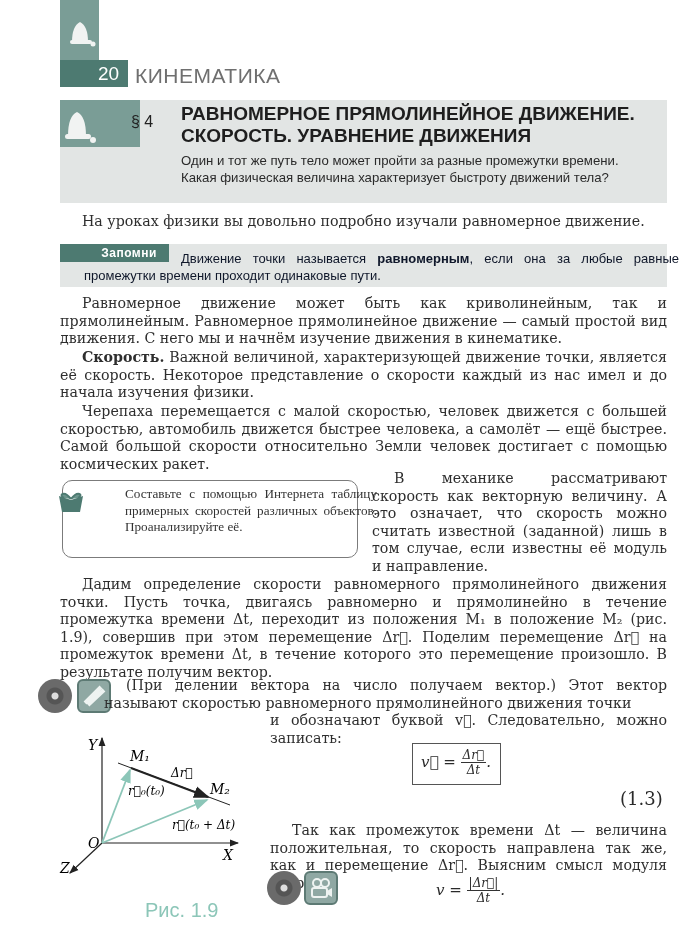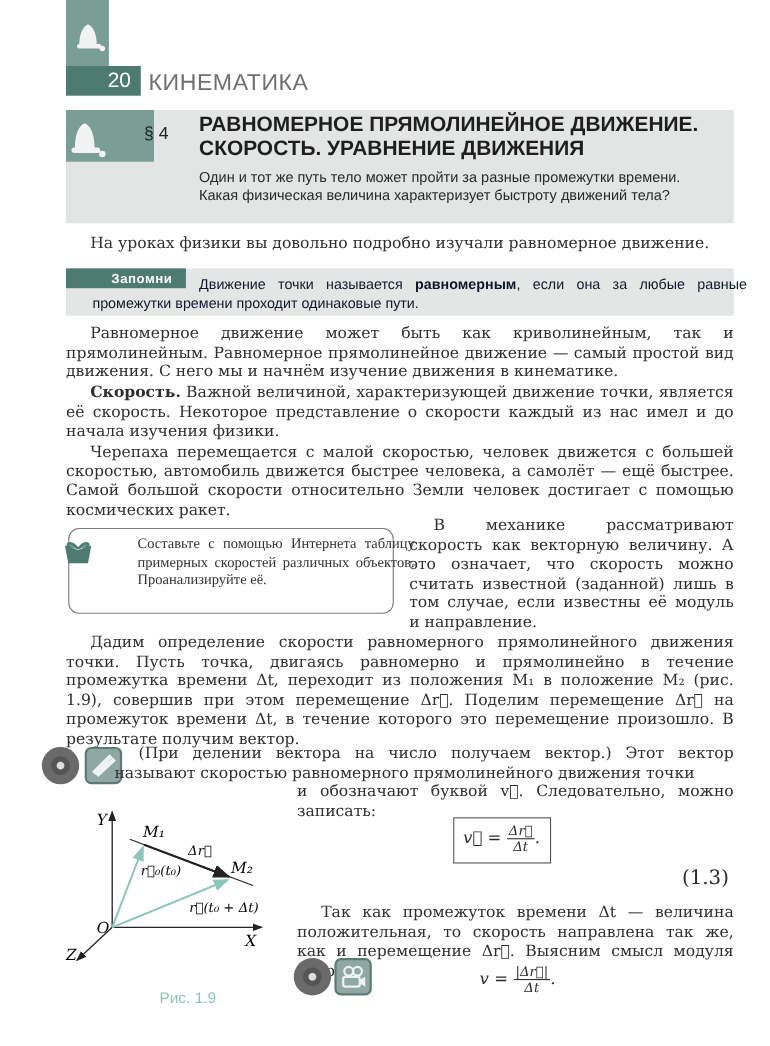--- a/index.html
+++ b/index.html
@@ -156,13 +156,13 @@
   <text x="58" y="20" font-family="DejaVu Serif, serif" font-size="14" font-style="italic">Y</text>
   <text x="193" y="130" font-family="DejaVu Serif, serif" font-size="14" font-style="italic">X</text>
   <text x="30" y="143" font-family="DejaVu Serif, serif" font-size="14" font-style="italic">Z</text>
   <text x="58" y="118" font-family="DejaVu Serif, serif" font-size="14" font-style="italic">O</text>
   <text x="100" y="31" font-family="DejaVu Serif, serif" font-size="14" font-style="italic">M₁</text>
   <text x="180" y="64" font-family="DejaVu Serif, serif" font-size="14" font-style="italic">M₂</text>
   <text x="141" y="47" font-family="DejaVu Serif, serif" font-size="12" font-style="italic">Δr⃗</text>
   <text x="98" y="65" font-family="DejaVu Serif, serif" font-size="12" font-style="italic">r⃗₀(t₀)</text>
   <text x="142" y="99" font-family="DejaVu Serif, serif" font-size="12" font-style="italic">r⃗(t₀ + Δt)</text>
 </svg>
-<div class="abs sans" style="left:116px; top:899px; font-size:14px; color:#8cc6b8;">Рис. 1.9</div>
+<div class="abs sans" style="left:116px; top:899px; font-size:20px; color:#8cc6b8;">Рис. 1.9</div>
 
 </body></html>

